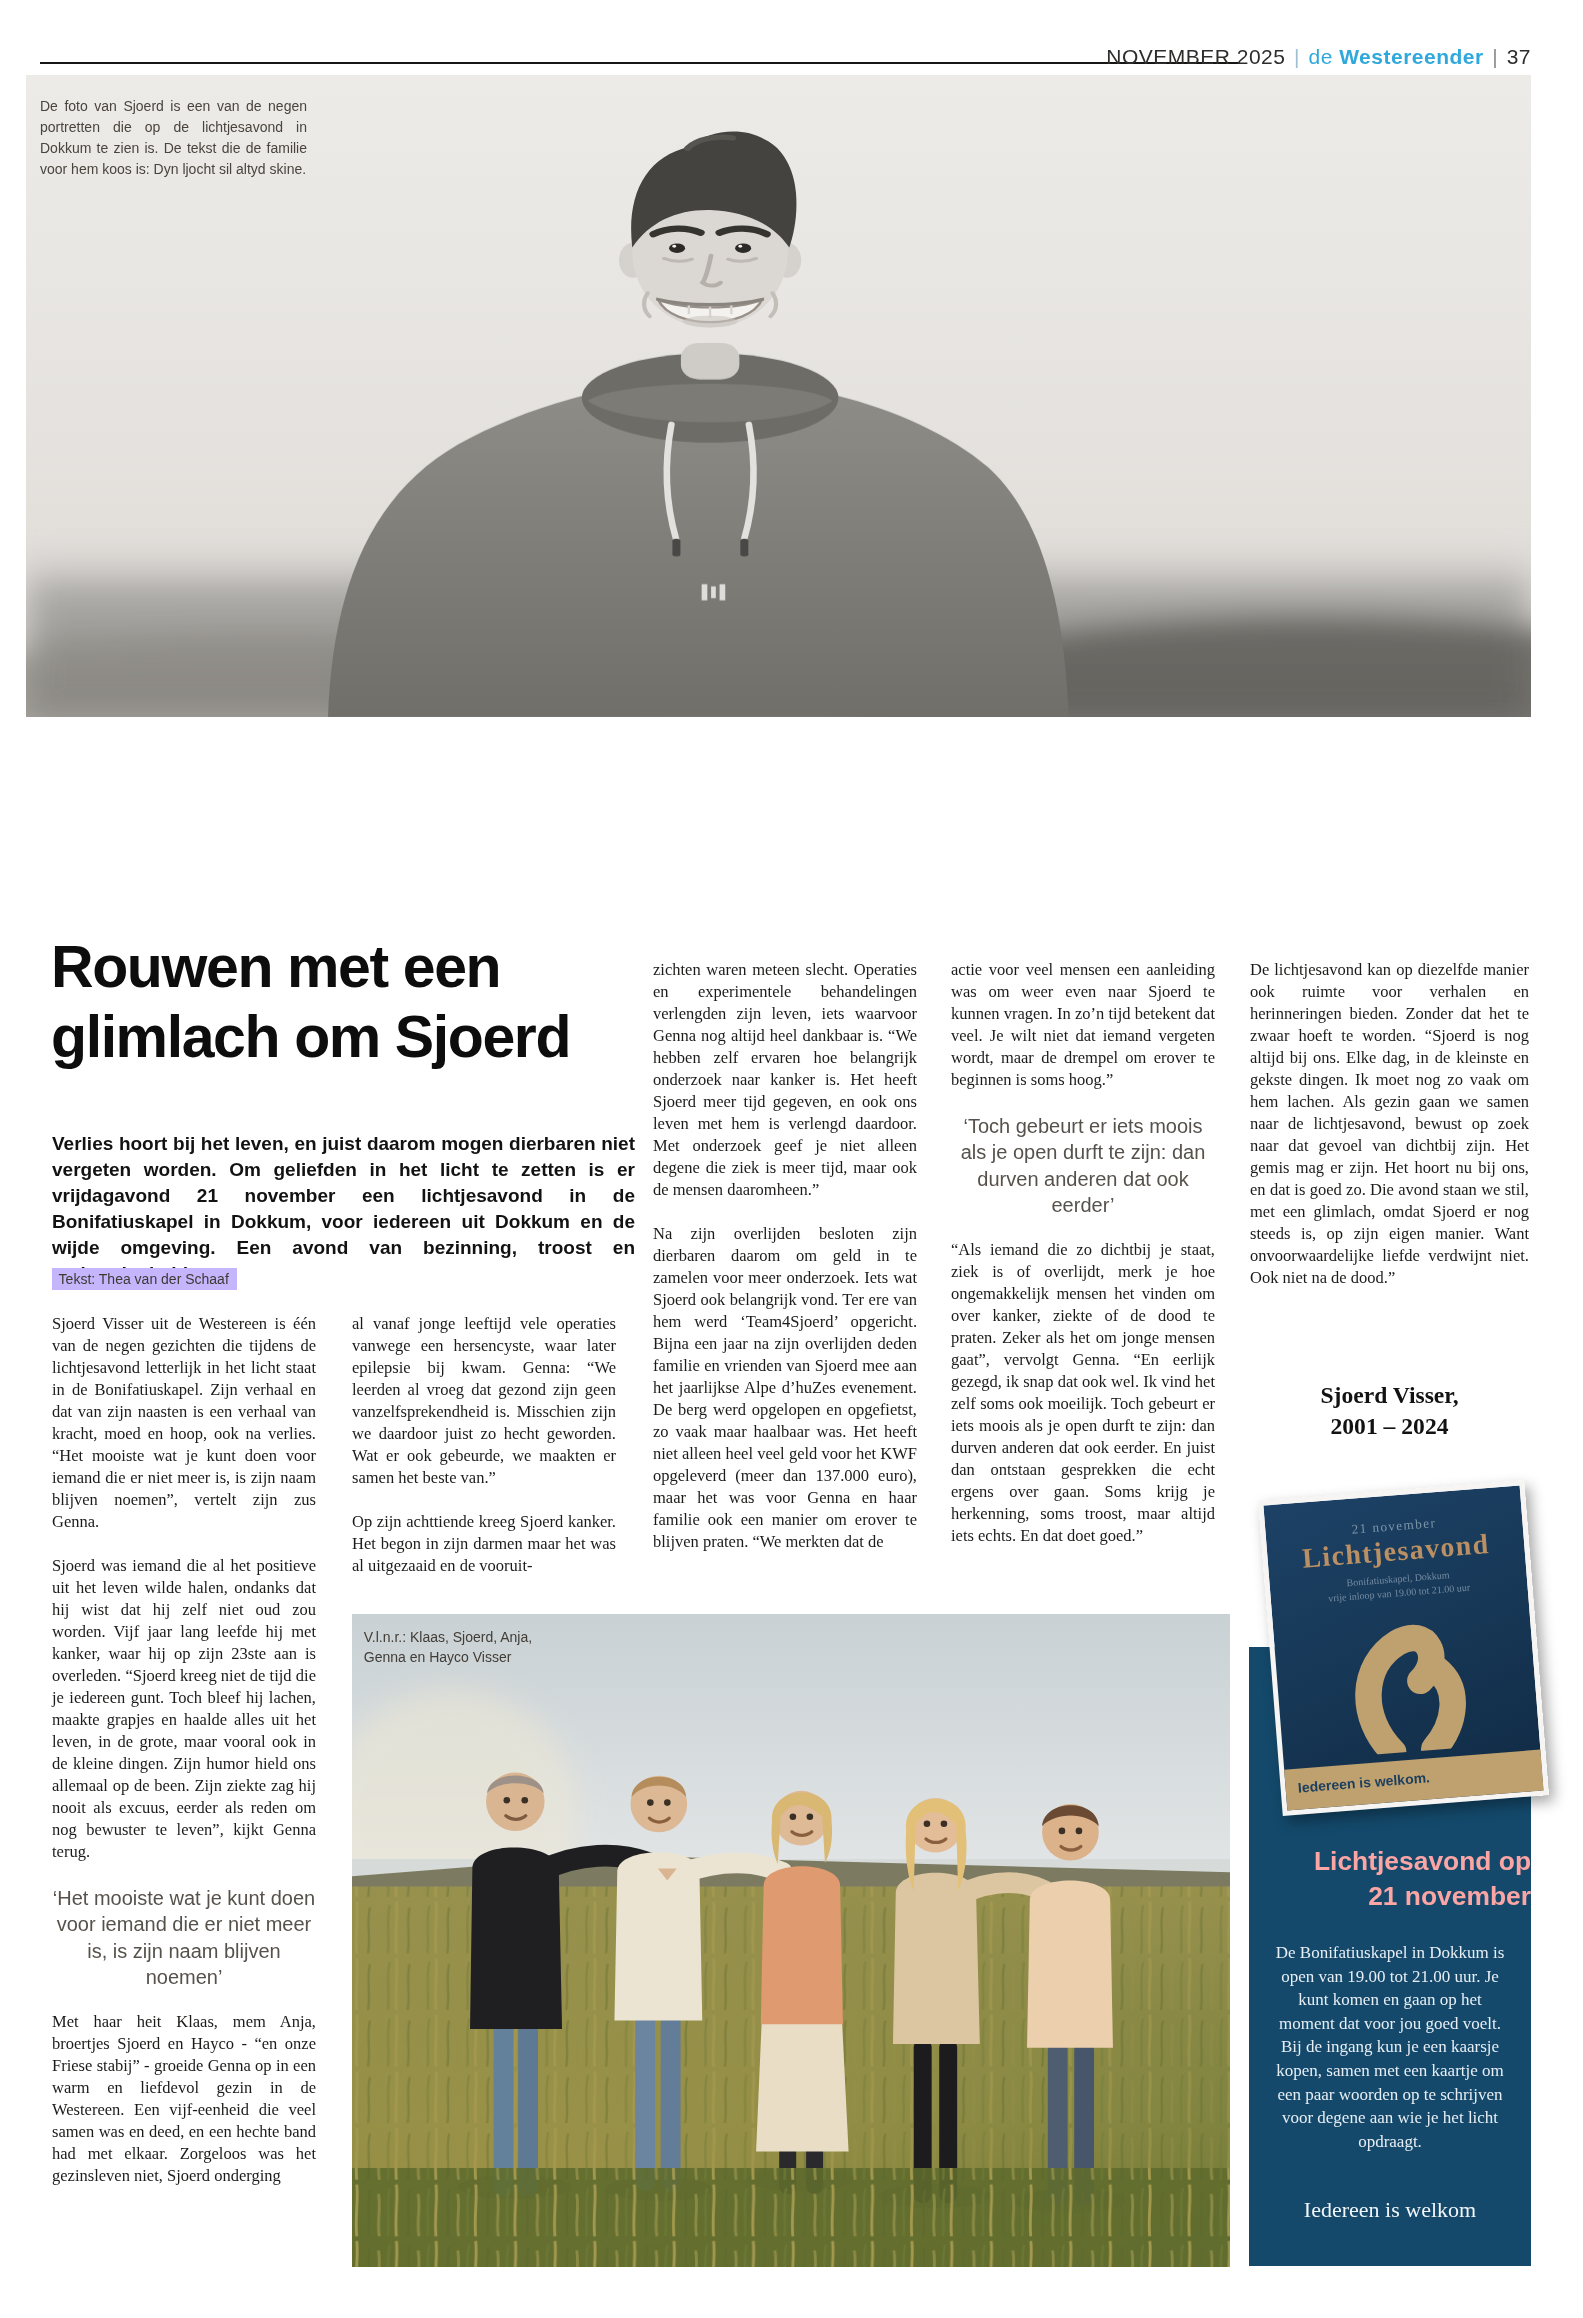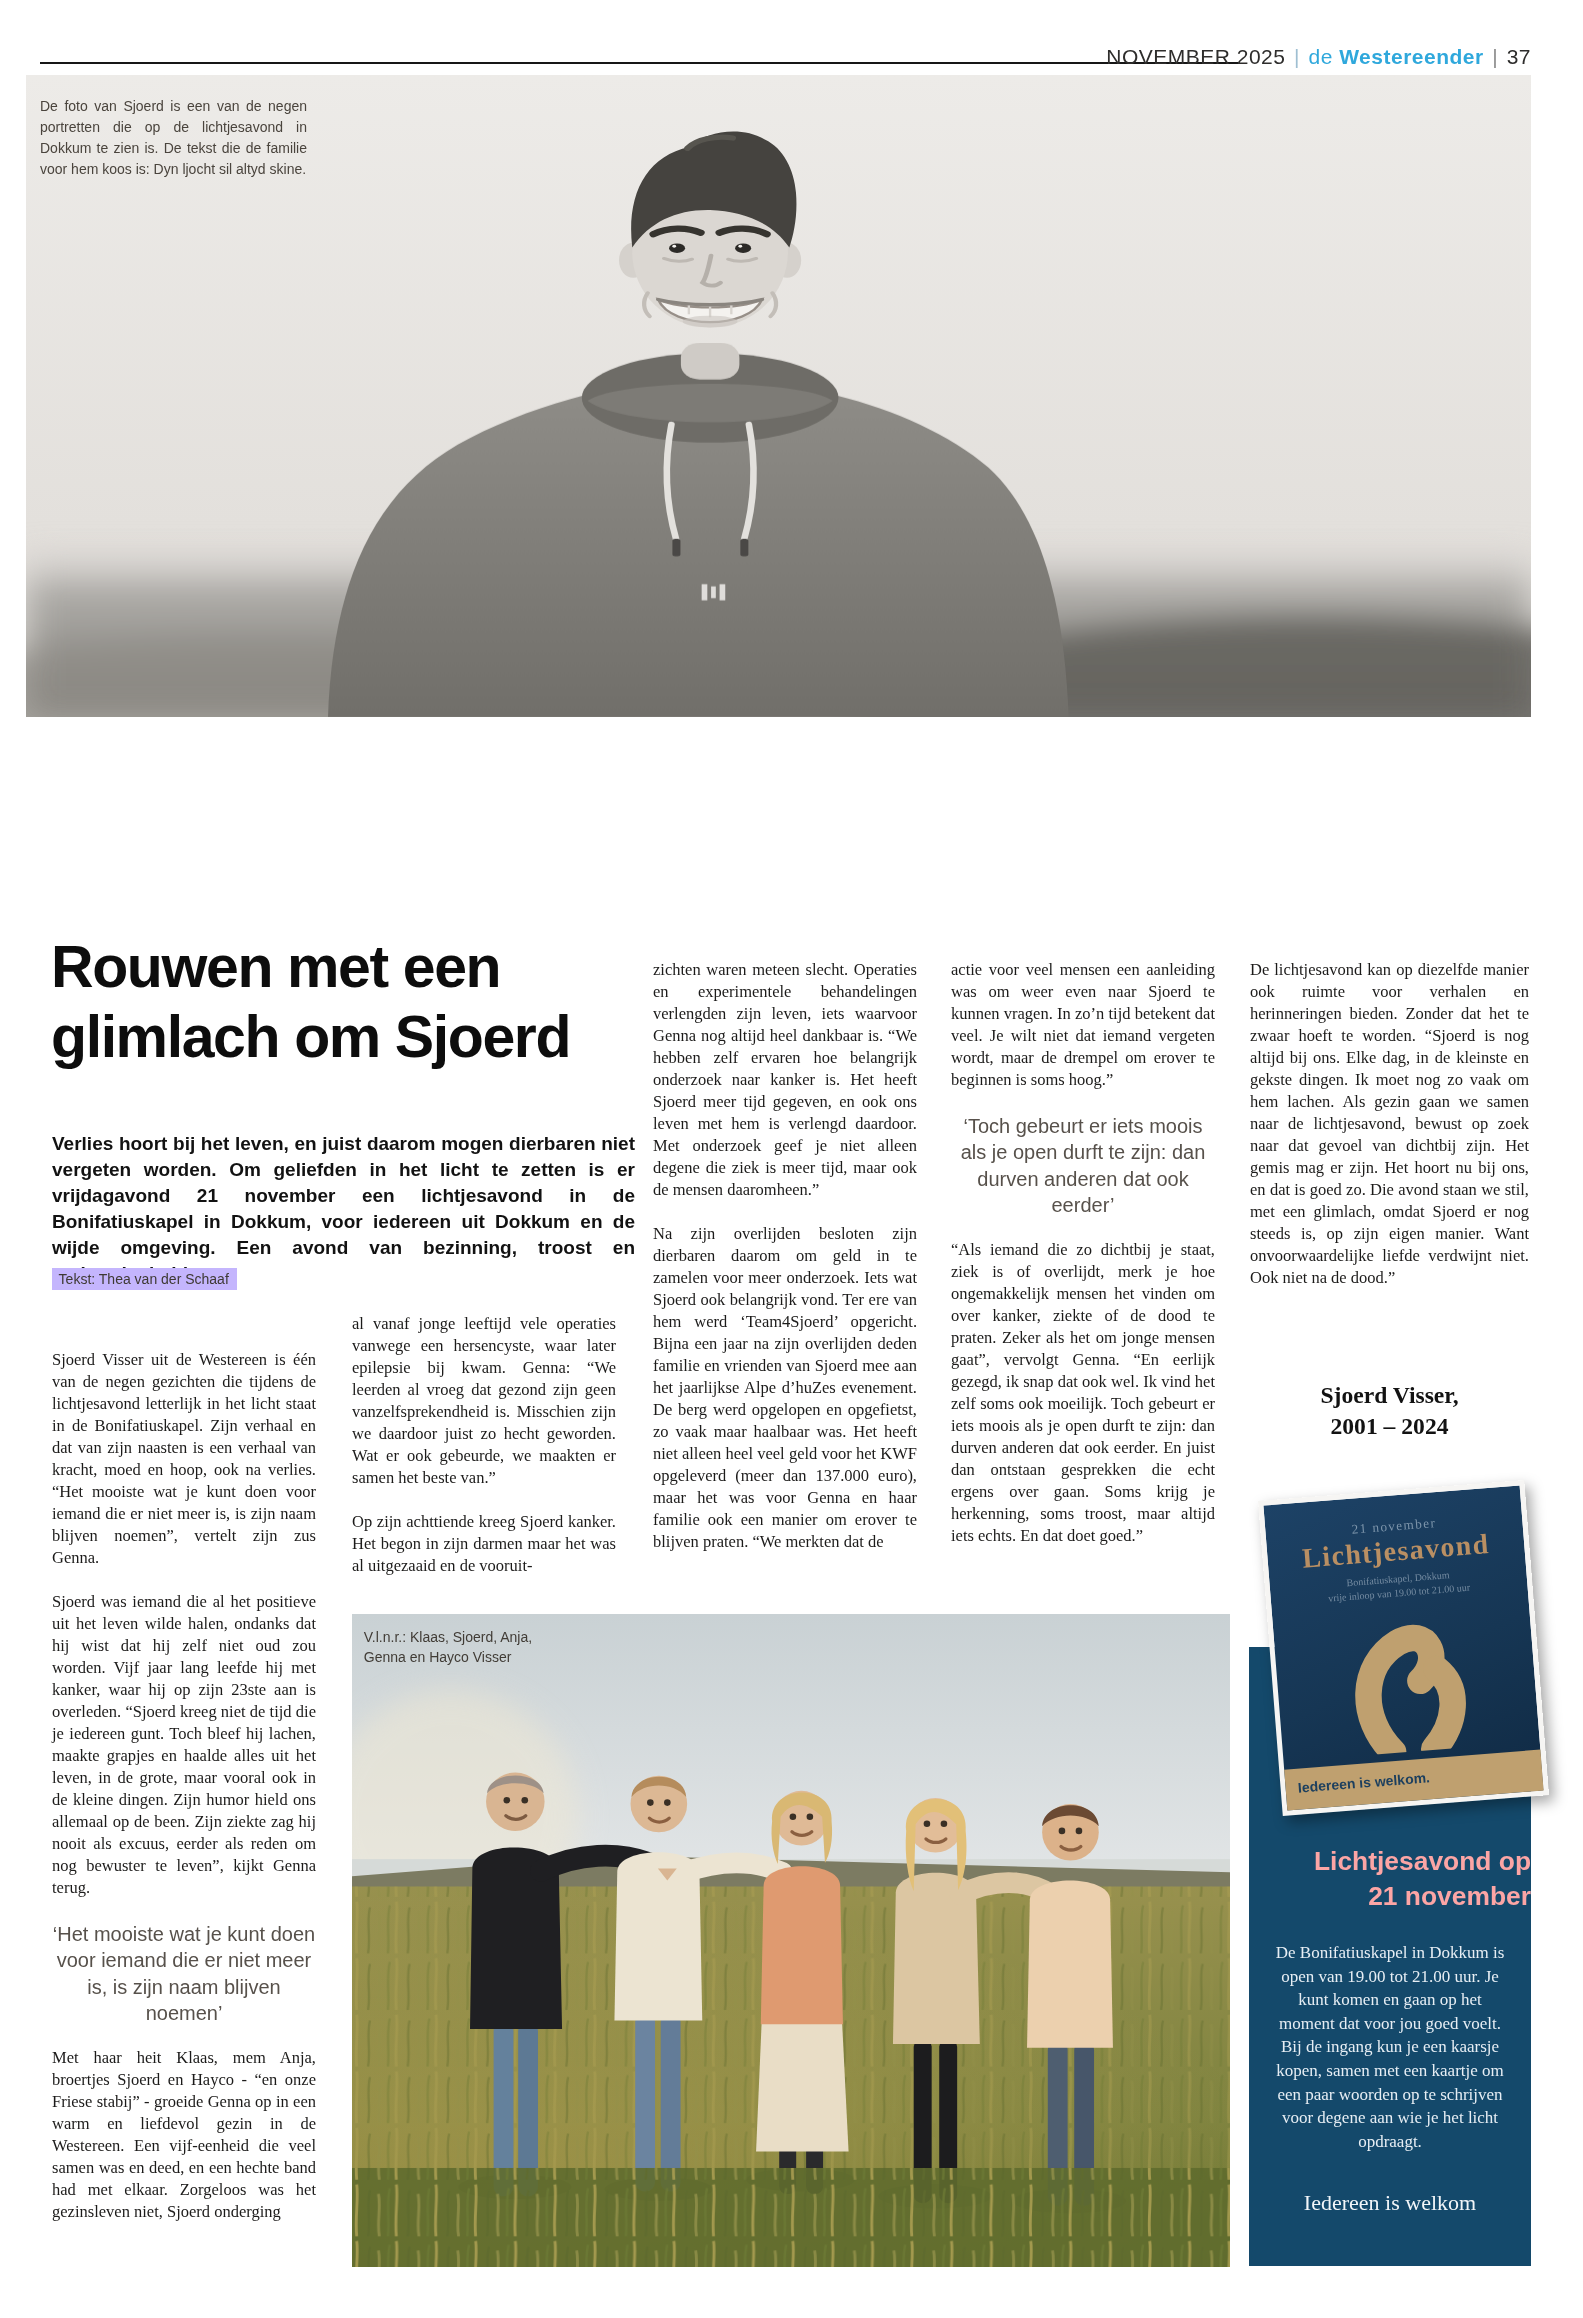--- a/index.html
+++ b/index.html
@@ -28,21 +28,21 @@
             font-size:59px;line-height:70px;letter-spacing:-1.4px;}
   .intro{position:absolute;left:52px;top:1131px;width:583px;margin:0;
          font-family:"Liberation Sans",sans-serif;font-weight:700;
          font-size:19px;line-height:26px;text-align:justify;color:#121212;}
   .byline{position:absolute;left:52px;top:1268px;display:inline-block;
           background:#c4b5fd;color:#3e3933;font-family:"Liberation Sans",sans-serif;
           font-size:14px;line-height:14px;padding:3.8px 8.5px 4.7px 6.6px;}
 
   
   .col{position:absolute;width:264px;}
-  #col1{left:52px;top:1313px;margin-top:36px;}
+  #col1{left:52px;top:1313px;}
   #col2{left:352px;top:1313px;}
   #col3{left:653px;top:959px;}
   #col4{left:951px;top:959px;}
   #col5{left:1250px;top:959px;width:279px;}
   .body-p{margin:0 0 22px 0;font-size:16.5px;line-height:22px;text-align:justify;color:#1c1b1a;}
   .pullquote{margin:13.2px 0 20px 0;font-family:"Liberation Sans",sans-serif;
              font-size:20px;line-height:26.4px;color:#57514b;text-align:center;}
 
   
   .memorial{position:absolute;left:1248px;top:1380px;width:283px;text-align:center;
@@ -54,21 +54,21 @@
   .family-caption{position:absolute;left:11.8px;top:13.2px;width:222px;white-space:pre-line;
                   font-family:"Liberation Sans",sans-serif;font-size:14px;line-height:20px;color:#413c36;}
 
   
   .infobox{position:absolute;left:1249px;top:1647px;width:282px;height:619px;background:#14496b;z-index:1;}
   .infobox-title{margin:197px 0 0 0;text-align:right;color:#fca5a5;
                  font-family:Liberation Sans, sans-serif;font-weight:700;
                  font-size:26.4px;line-height:35px;}
   .infobox-body{margin:27px auto 0 auto;width:242px;text-align:center;color:#e7eef4;
                 font-size:17px;line-height:23.6px;}
-  .infobox-footer{position:absolute;bottom:50px;left:0;width:100%;text-align:center;
+  .infobox-footer{position:absolute;bottom:43px;left:0;width:100%;text-align:center;
                   color:#f2f6f9;font-size:22px;}
 
   
   .poster{position:absolute;left:1270px;top:1490px;width:257px;height:306px;z-index:2;
           transform:rotate(-4.5deg);transform-origin:50% 50%;
           background:linear-gradient(160deg,#1d4266 0%,#163654 55%,#102a44 100%);
           border:5.7px solid #f6f5f3;box-shadow:4.7px 6.6px 14px rgba(0,0,0,.35);}
   .poster-date{margin-top:22.6px;text-align:center;color:#7d95ab;
                font-size:13.2px;letter-spacing:1.4px;}
   .poster-title{text-align:center;color:#b98f63;font-weight:700;font-size:28px;

